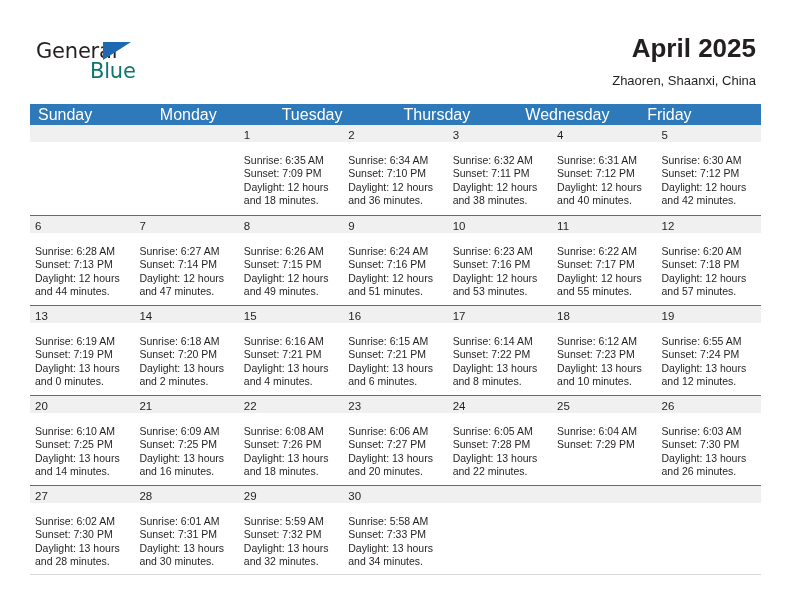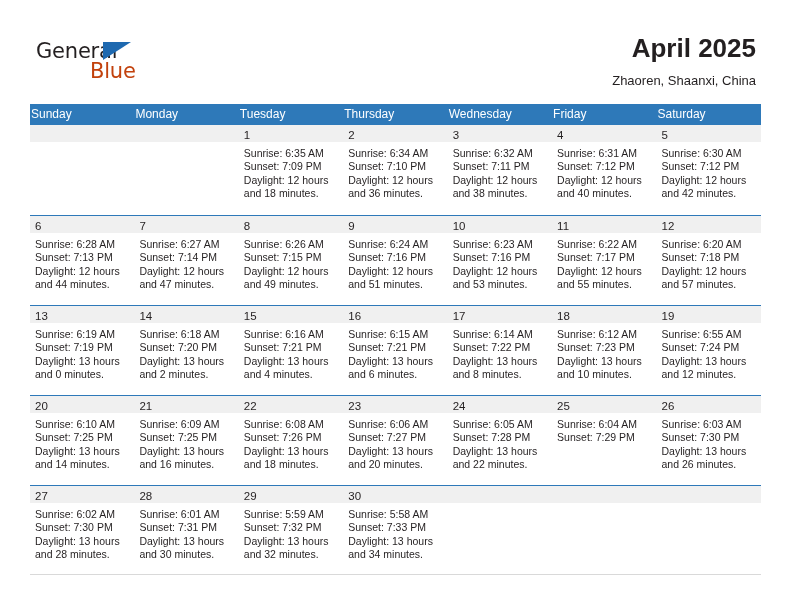--- a/index.html
+++ b/index.html
@@ -55,21 +55,21 @@
     height: 0;
     border-left: 28px solid #1e69b0;
     border-bottom: 18px solid transparent;
   }
   .logo-blue {
     position: absolute;
     left: 54px;
     top: 20px;
     font-size: 21px;
     letter-spacing: -0.2px;
-    color: #c2410c;
+    color: #0f766e;
     font-family: "DejaVu Sans", sans-serif;
     font-weight: 400;
     line-height: 22px;
   }
   .title-block {
     position: absolute;
     right: 36px;
     top: 32px;
     text-align: right;
   }
@@ -97,23 +97,23 @@
     width: 731px;
   }
   .weekday-header {
     display: flex;
     background: #2e79b9;
     height: 21px;
   }
   .weekday {
     flex: 1 1 0;
     color: #ffffff;
-    font-size: 12px;
+    font-size: 16px;
     line-height: 21px;
-    padding-left: 1px;
+    padding-left: 8px;
     box-sizing: border-box;
     white-space: nowrap;
     overflow: hidden;
   }
   .week-row {
     display: flex;
     border-top: 1.2px solid #2e79b9;
     height: 90px;
     box-sizing: border-box;
   }
@@ -135,21 +135,21 @@
     height: 17px;
     padding-left: 5px;
     box-sizing: border-box;
   }
   .day-num {
     font-size: 11.5px;
     line-height: 17px;
     color: #231f20;
   }
   .day-info {
-    padding: 5px 4px 0 5px;
+    padding: 12px 4px 0 5px;
   }
   .info-line {
     font-size: 10.5px;
     line-height: 13.4px;
     color: #231f20;
     white-space: nowrap;
   }
   .daylight-line {
     font-size: 10.5px;
     line-height: 13.4px;
@@ -178,21 +178,20 @@
 
   <div class="calendar">
 
     <div class="weekday-header">
       <div class="weekday">Sunday</div>
       <div class="weekday">Monday</div>
       <div class="weekday">Tuesday</div>
       <div class="weekday">Thursday</div>
       <div class="weekday">Wednesday</div>
       <div class="weekday">Friday</div>
-      <div class="weekday">Saturday</div>
     </div>
 
     <div class="week-row first">
       <div class="day-cell">
         <div class="day-num-band"><span class="day-num"></span></div>
         <div class="day-info">
           <div class="info-line"></div>
           <div class="info-line"></div>
           <div class="daylight-line"></div>
         </div>

